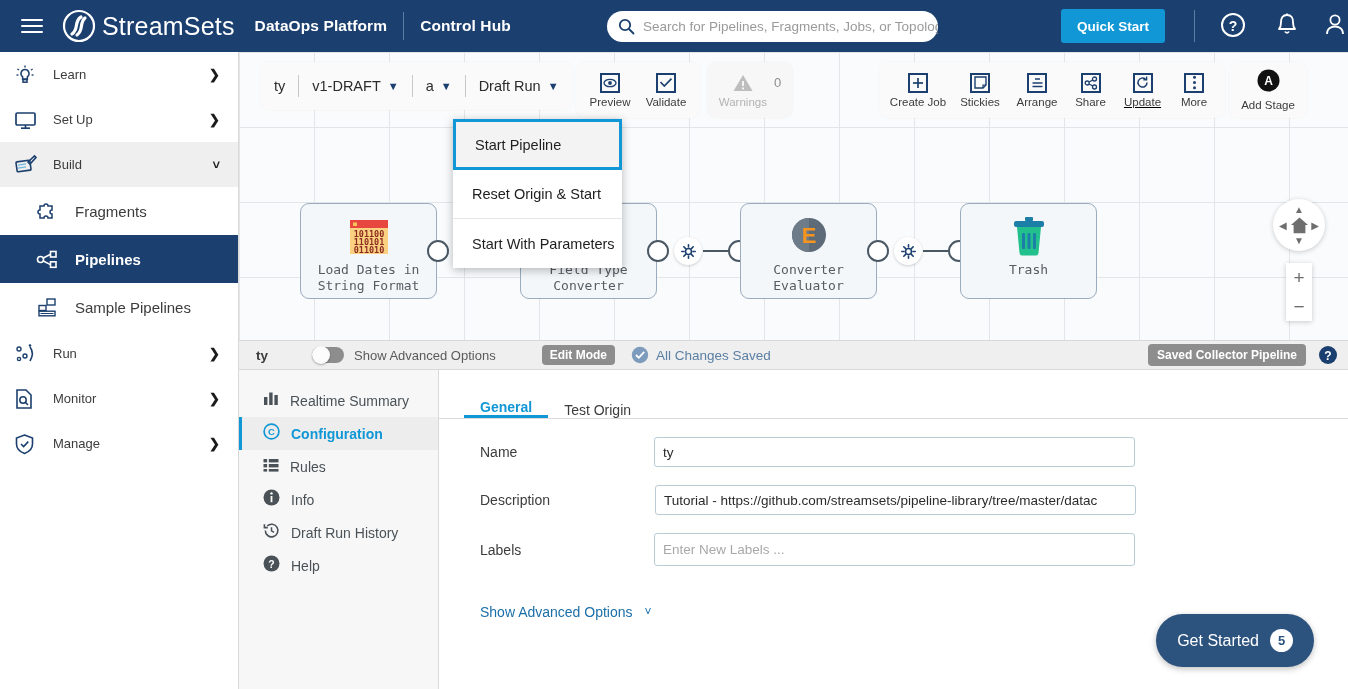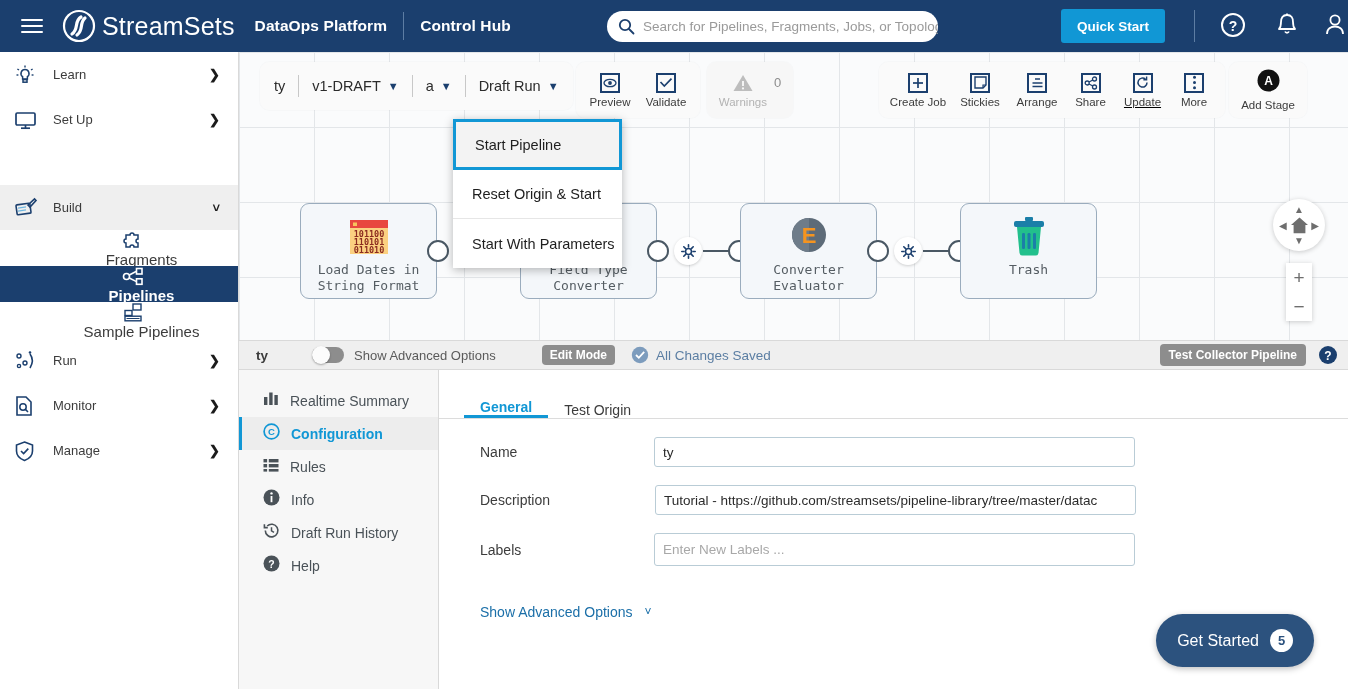--- a/index.html
+++ b/index.html
@@ -47,22 +47,22 @@
     position:absolute; left:0; top:52px; width:239px; height:637px;
     background:#fff; border-right:1px solid #d9d9d9;
   }
   .nav-item {
     height:45px; display:flex; align-items:center; padding-left:14px; cursor:pointer;
     position:relative;
   }
   .nav-item .ic { width:30px; display:flex; align-items:center; justify-content:flex-start; }
   .nav-item .lbl { font-size:13px; color:#3c3c3c; margin-left:9px; }
   .nav-item .chev { position:absolute; right:18px; color:#1b1b1b; font-size:13px; font-weight:bold;}
-  .nav-item.expanded { background:#efefef;margin-top:43px; }
-  .nav-item.sub { padding-left:36px; height:36px;flex-direction:column; }
+  .nav-item.expanded { background:#efefef; }
+  .nav-item.sub { padding-left:36px; height:48px; }
   .nav-item.sub .lbl { font-size:15px; }
   .nav-item.active { background:#1b3f6e; }
   .nav-item.active .lbl { color:#fff; font-weight:bold; }
 
   
   .canvas-area {
     position:absolute; left:239px; top:52px; width:1109px; height:288px;
     background:
       repeating-linear-gradient(to right, #e3e6e9 0 1px, transparent 1px 75px),
       repeating-linear-gradient(to bottom, #e3e6e9 0 1px, transparent 1px 75px),
@@ -611,21 +611,21 @@
     </div>
     <span class="sb-lbl">Show Advanced Options</span>
     <span class="chip">Edit Mode</span>
     <span class="saved-ic">
       <svg width="18" height="18" viewBox="0 0 18 18">
         <circle cx="9" cy="9" r="8.2" fill="#7d9cbd"></circle>
         <path d="M5 9 L7.8 11.8 L13.2 5.8" fill="none" stroke="#fff" stroke-width="1.8"></path>
       </svg>
     </span>
     <span class="saved-lbl">All Changes Saved</span>
-    <span class="chip-right">Test Collector Pipeline</span>
+    <span class="chip-right">Saved Collector Pipeline</span>
     <span class="help-right">
       <svg width="20" height="20" viewBox="0 0 20 20">
         <circle cx="10" cy="10" r="9" fill="#1b3f6e"></circle>
         <text x="10" y="14.5" font-size="12" font-weight="bold" fill="#fff" text-anchor="middle" font-family="Liberation Sans, sans-serif">?</text>
       </svg>
     </span>
   </div>
 
   <div class="bp-left">
     <div style="height:14px;"></div>

